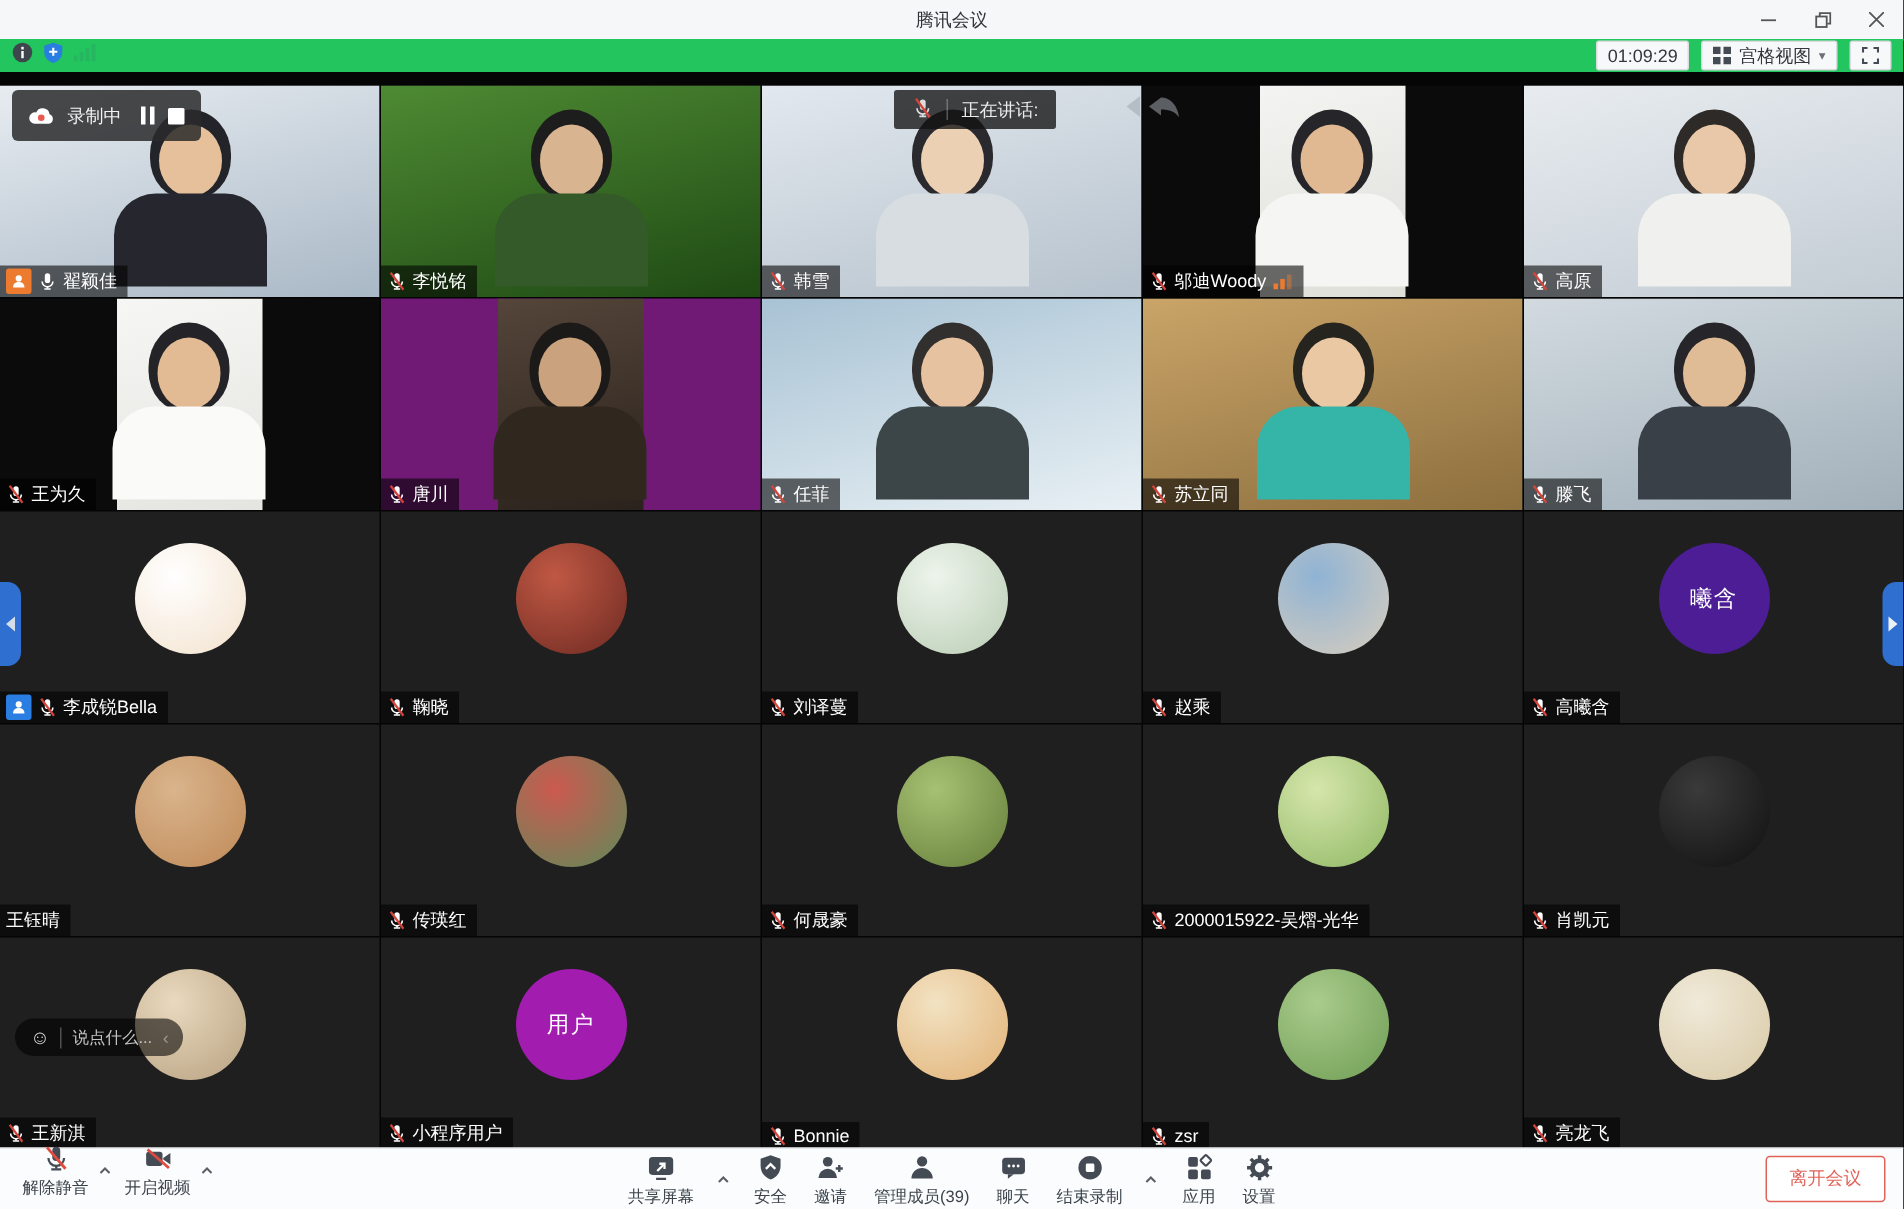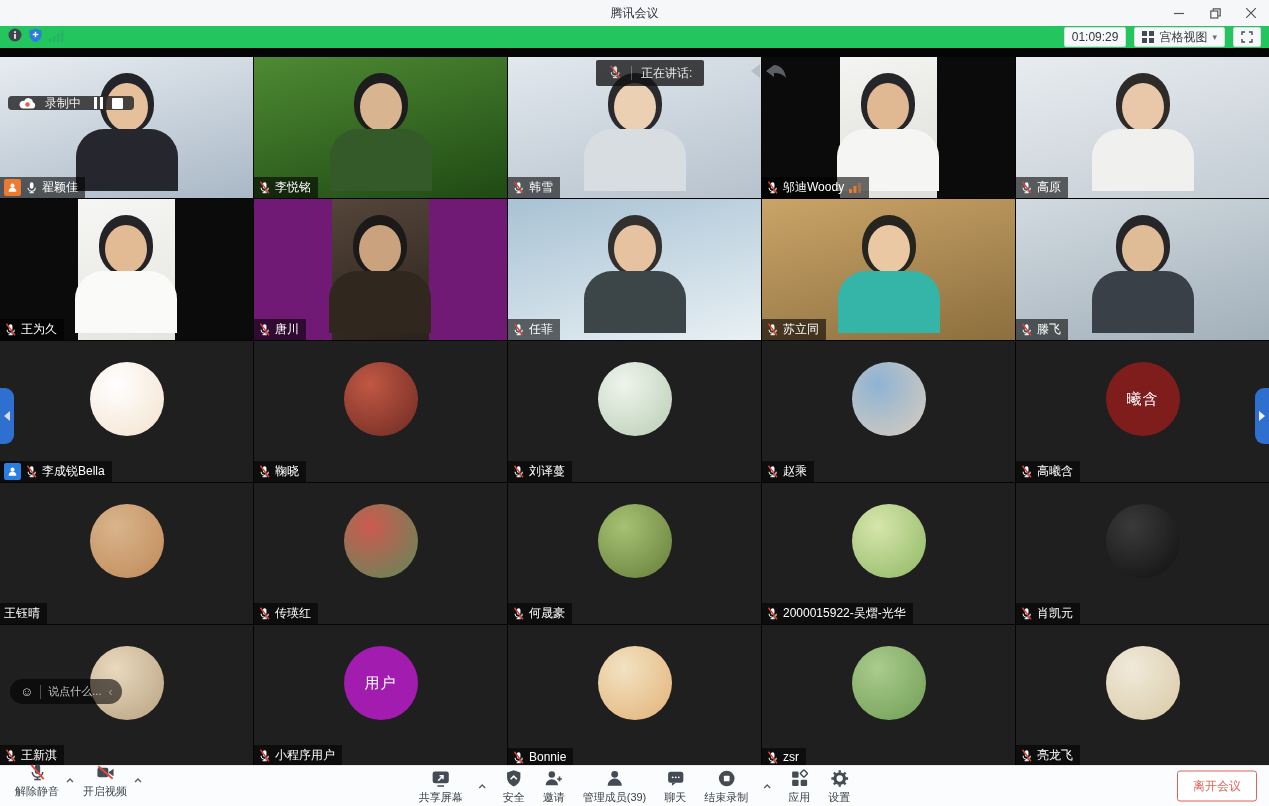--- a/index.html
+++ b/index.html
@@ -32,22 +32,22 @@
   .avatar{position:absolute;left:50%;top:58px;transform:translate(-50%,-50%);width:74px;height:74px;border-radius:50%;
           display:flex;align-items:center;justify-content:center;}
   .avatar.initials{color:#fff;font-size:15px;letter-spacing:1px;}
 
   .nbadge{position:absolute;left:0;bottom:0;display:flex;align-items:center;gap:4px;background:rgba(0,0,0,.58);
           padding:2px 7px 2px 4px;color:#fff;font-size:12px;white-space:nowrap;max-width:96%;}
   .pbadge{display:inline-flex;align-items:center;justify-content:center;width:17px;height:17px;border-radius:2px;flex:none;}
   .micwrap,.sig{display:inline-flex;align-items:center;flex:none;}
 
   
-  .recpill{position:absolute;left:8px;top:12px;z-index:4;height:14px;display:flex;align-items:center;gap:9px;
-           background:rgba(42,42,44,.85);border-radius:4px;padding:0 11px;color:#f2f2f2;font-size:12px;margin-top:36px;}
+  .recpill{position:absolute;left:8px;top:12px;z-index:4;height:34px;display:flex;align-items:center;gap:9px;
+           background:rgba(42,42,44,.85);border-radius:4px;padding:0 11px;color:#f2f2f2;font-size:12px;}
   .pbars{display:flex;gap:3px;margin-left:4px;}
   .pbars i{display:block;width:3px;height:12px;background:#fff;}
   .stopsq{display:block;width:11px;height:11px;background:#fff;border-radius:1px;}
   .speakpill{position:absolute;left:596px;top:12px;z-index:4;height:26px;display:flex;align-items:center;gap:9px;
              background:rgba(18,18,18,.78);border-radius:2px;padding:0 12px;color:#ececec;font-size:12px;}
   .vdiv{width:1px;height:14px;background:rgba(255,255,255,.28);}
   .fliparrows{position:absolute;left:740px;top:13px;z-index:4;opacity:.5;}
   .chatpill{position:absolute;left:10px;top:631px;z-index:4;height:25px;display:flex;align-items:center;gap:7px;
             background:rgba(0,0,0,.58);border-radius:14px;padding:0 10px;color:#c4c4c4;font-size:11px;}
   .smiley{color:#d8d8d8;font-size:13px;line-height:1;}
@@ -426,21 +426,21 @@
               <path d="M3.8 8.2a4.4 4.4 0 0 0 8.8 0" fill="none" stroke="#fff" stroke-width="1.3"></path>
               <line x1="8.2" y1="12.6" x2="8.2" y2="14.2" stroke="#fff" stroke-width="1.3"></line>
               <line x1="5.6" y1="14.4" x2="10.8" y2="14.4" stroke="#fff" stroke-width="1.3"></line>
               <line x1="3" y1="1" x2="13.5" y2="15" stroke="#d5443c" stroke-width="1.8"></line>
             </svg>
           </span>
           <span class="pname">赵乘</span>
         </div>
       </div>
       <div class="tile">
-        <div class="avatar initials" style="background: #7f1d1d;">曦含</div>
+        <div class="avatar initials" style="background: #4c1d95;">曦含</div>
         <div class="nbadge">
           <span class="micwrap">
             <svg width="13" height="13" viewBox="0 0 16 16">
               <rect x="6" y="1.5" width="4.4" height="8" rx="2.2" fill="#fff"></rect>
               <path d="M3.8 8.2a4.4 4.4 0 0 0 8.8 0" fill="none" stroke="#fff" stroke-width="1.3"></path>
               <line x1="8.2" y1="12.6" x2="8.2" y2="14.2" stroke="#fff" stroke-width="1.3"></line>
               <line x1="5.6" y1="14.4" x2="10.8" y2="14.4" stroke="#fff" stroke-width="1.3"></line>
               <line x1="3" y1="1" x2="13.5" y2="15" stroke="#d5443c" stroke-width="1.8"></line>
             </svg>
           </span>

